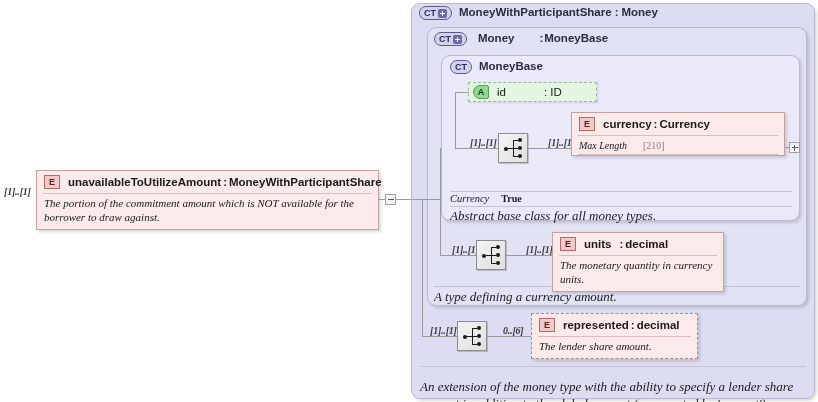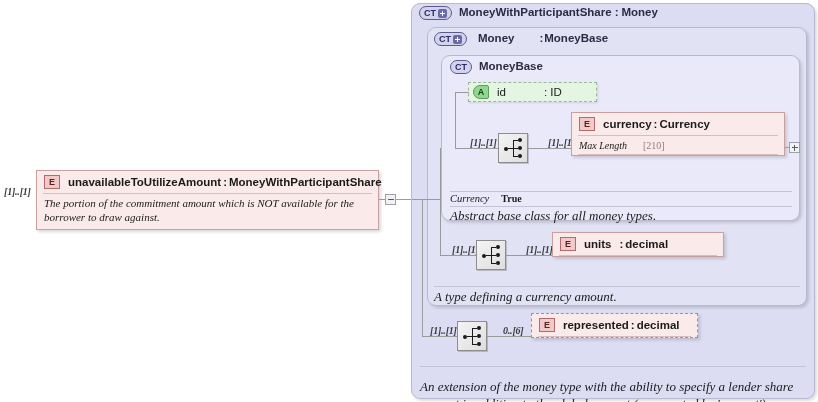--- a/index.html
+++ b/index.html
@@ -318,20 +318,21 @@
   <div class="card" style="left:526px; top:244px;">[1]..[1]</div>
 
   <div class="node" style="left:552px; top:232px; width:172px;">
     <div class="node-head">
       <span class="e-badge">E</span>
       <span>units</span>
       <span style="margin-left:0px;"> : </span>
       <span style="margin-left:-6px;">decimal</span>
     </div>
     <div class="node-sep"></div>
+    <div class="node-doc">The monetary quantity in currency units.</div>
   </div>
 
   <div class="vline" style="left:422px; top:199px; height:137px;"></div>
   <div class="hline" style="left:412px; top:199px; width:11px;"></div>
   <div class="hline" style="left:422px; top:199px; width:19px;"></div>
 
   <div class="card" style="left:430px; top:325px;">[1]..[1]</div>
   <div class="hline" style="left:422px; top:336px; width:35px;"></div>
 
   <div class="seq" style="left:457px; top:321px;">
@@ -350,15 +351,16 @@
   <div class="card" style="left:503px; top:325px;">0..[6]</div>
 
   <div class="node dashed" style="left:531px; top:313px; width:167px;">
     <div class="node-head">
       <span class="e-badge">E</span>
       <span>represented</span>
       <span style="margin-left:-6px;"> : </span>
       <span style="margin-left:-6px;">decimal</span>
     </div>
     <div class="node-sep"></div>
+    <div class="node-doc">The lender share amount.</div>
   </div>
 
 </div>
 
 </body></html>

